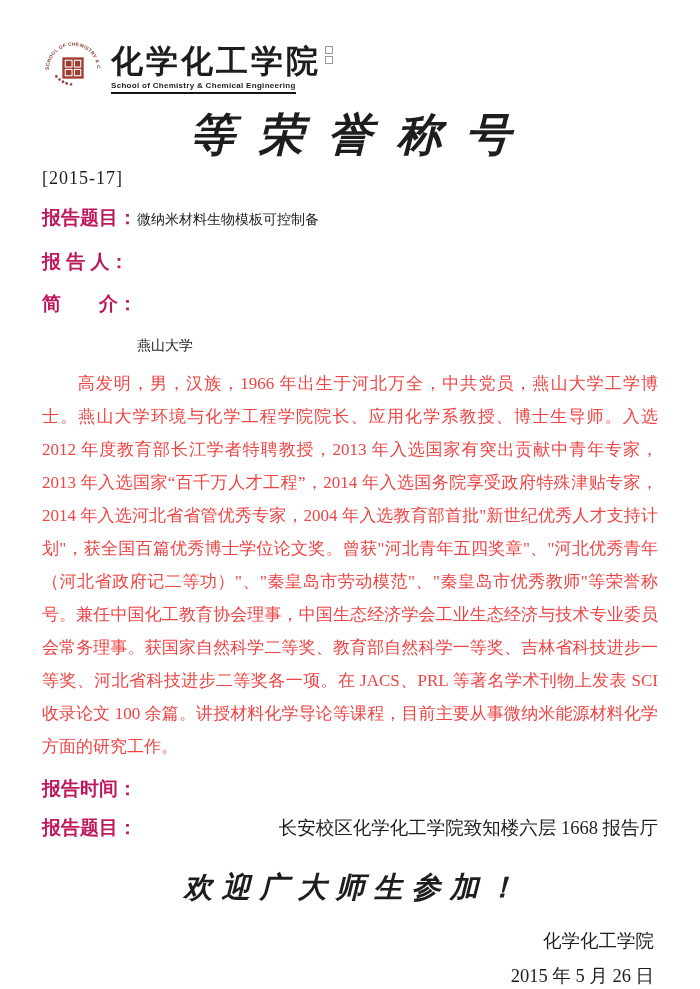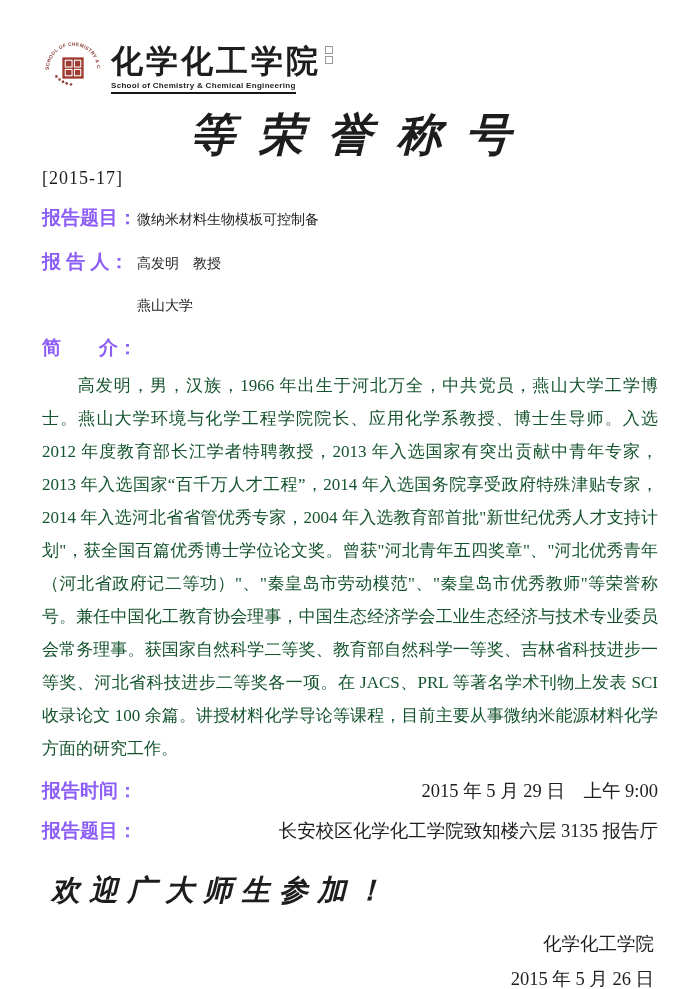--- a/index.html
+++ b/index.html
@@ -30,35 +30,35 @@
   .title {
     margin:8px 0 0; text-align:center;
     font-size:45px; line-height:54px; font-weight:700; font-style:italic;
     letter-spacing:24px; text-indent:24px;
   }
   .issue { text-align:left; font-size:18px; line-height:22px; margin-top:5px; letter-spacing:1px; }
   
   .row { display:flex; align-items:baseline; margin-top:15px; font-size:19px; line-height:27px; }
   .lbl {
     font-family:"Liberation Sans", sans-serif; font-weight:700;
-    white-space:pre; min-width:95px; font-size:19px; color:#8b5cf6;
+    white-space:pre; min-width:95px; font-size:19px; color:#be185d;
   }
   .val { font-size:14px; white-space:pre; }
   .affil { padding-left:95px; }
   
   .intro {
     margin:8px 0 0; font-size:17px; line-height:33px;
-    text-align:justify; text-indent:2.1em; color:#14532d;
+    text-align:justify; text-indent:2.1em; color:#ef4444;
   }
   
   .sched .row { margin-top:12px;justify-content:space-between; }
   .sched .val { font-size:18.5px; }
   
   .welcome {
-    margin-top:26px; 
+    margin-top:26px; text-align:center;
     font-size:29px; font-weight:700; font-style:italic;
     letter-spacing:9px; text-indent:9px;
   }
   
   .footer { margin-top:16px; text-align:right; font-size:18.5px; line-height:35px; padding-right:4px; }
 </style>
 </head>
 <body>
 
 <div class="page">
@@ -98,41 +98,39 @@
   <h1 class="title">等荣誉称号</h1>
   <div class="issue">[2015-17]</div>
 
   <div class="row">
     <span class="lbl">报告题目：</span>
     <span class="val">微纳米材料生物模板可控制备</span>
   </div>
 
   <div class="row">
     <span class="lbl">报 告 人：</span>
-    <span class="val">高发明　教授</span>
+  </div>
+
+  <div class="row">
+    <span class="lbl">简　　介：</span>
   </div>
 
   <div class="row affil">
     <span class="val">燕山大学</span>
-  </div>
-
-  <div class="row">
-    <span class="lbl">简　　介：</span>
   </div>
 
   <p class="intro">高发明，男，汉族，1966 年出生于河北万全，中共党员，燕山大学工学博士。燕山大学环境与化学工程学院院长、应用化学系教授、博士生导师。入选 2012 年度教育部长江学者特聘教授，2013 年入选国家有突出贡献中青年专家，2013 年入选国家“百千万人才工程”，2014 年入选国务院享受政府特殊津贴专家，2014 年入选河北省省管优秀专家，2004 年入选教育部首批"新世纪优秀人才支持计划"，获全国百篇优秀博士学位论文奖。曾获"河北青年五四奖章"、"河北优秀青年（河北省政府记二等功）"、"秦皇岛市劳动模范"、"秦皇岛市优秀教师"等荣誉称号。兼任中国化工教育协会理事，中国生态经济学会工业生态经济与技术专业委员会常务理事。获国家自然科学二等奖、教育部自然科学一等奖、吉林省科技进步一等奖、河北省科技进步二等奖各一项。在 JACS、PRL 等著名学术刊物上发表 SCI 收录论文 100 余篇。讲授材料化学导论等课程，目前主要从事微纳米能源材料化学方面的研究工作。</p>
 
   <div class="sched">
     <div class="row">
       <span class="lbl">报告时间：</span>
-      <span class="val">2015 年 5 月 29 日　上午 9:00</span>
     </div>
     <div class="row">
       <span class="lbl">报告题目：</span>
-      <span class="val">长安校区化学化工学院致知楼六层 3135 报告厅</span>
+      <span class="val">长安校区化学化工学院致知楼六层 1668 报告厅</span>
     </div>
   </div>
 
   <div class="welcome">欢迎广大师生参加！</div>
 
   <div class="footer">
     <div>化学化工学院</div>
     <div>2015 年 5 月 26 日</div>
   </div>
 

